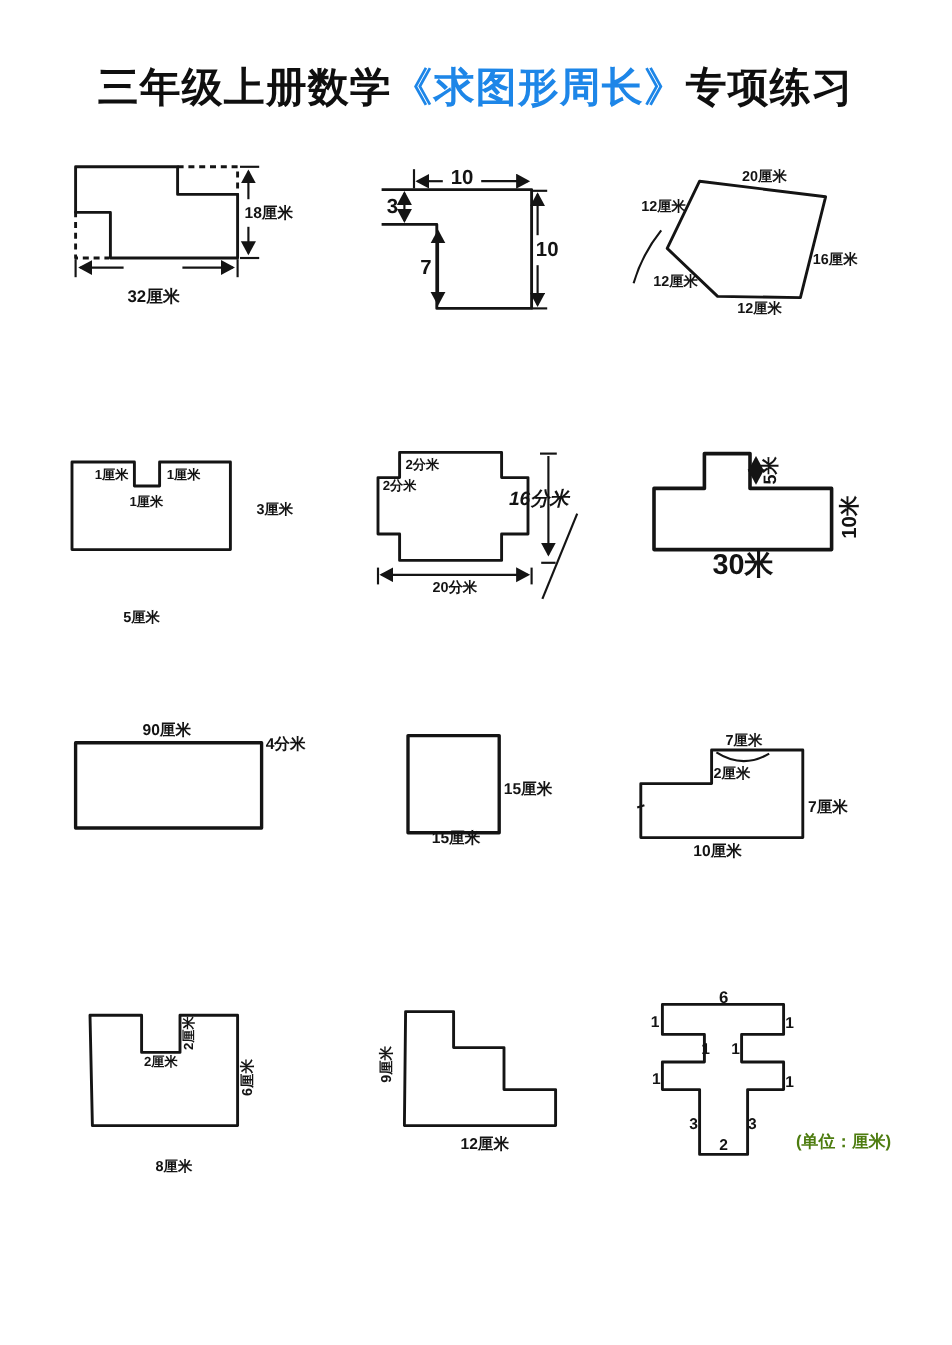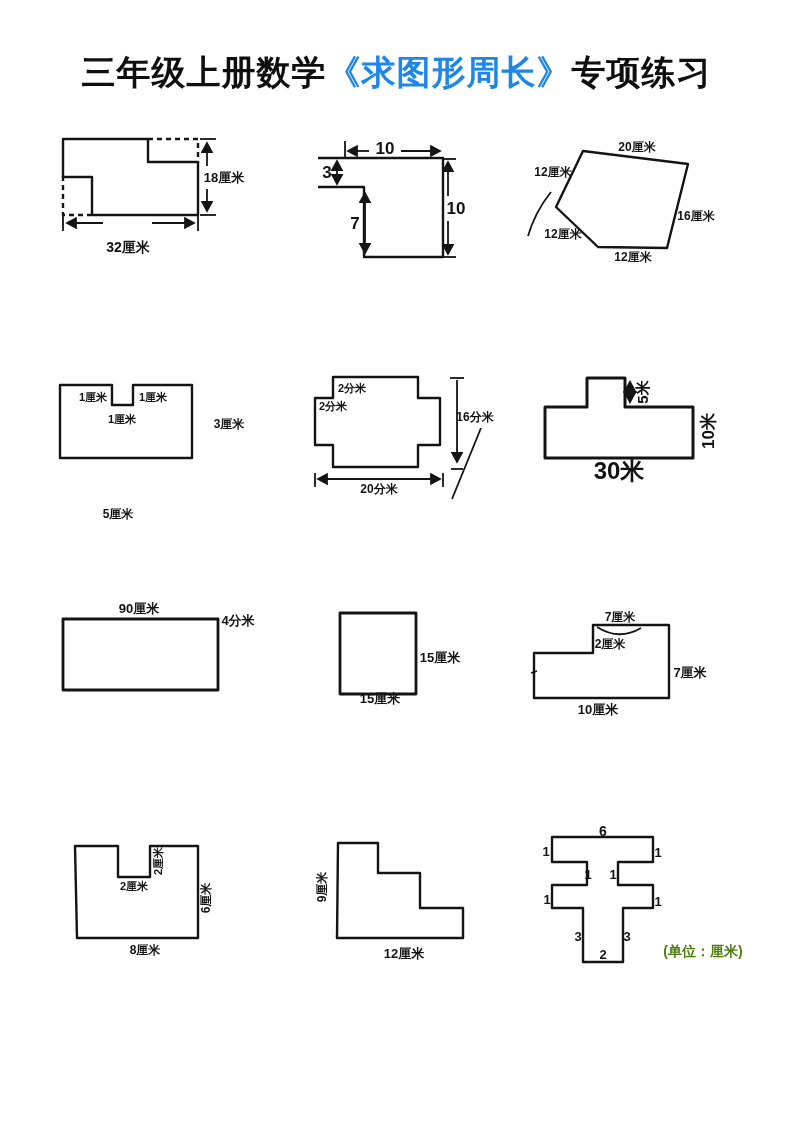--- a/index.html
+++ b/index.html
@@ -130,42 +130,42 @@
   <span class="lbl" style="left:696px;top:216px;font-size:12px;">16厘米</span>
 
   <span class="lbl" style="left:93px;top:397px;font-size:11px;">1厘米</span>
   <span class="lbl" style="left:153px;top:397px;font-size:11px;">1厘米</span>
   <span class="lbl" style="left:122px;top:419px;font-size:11px;">1厘米</span>
   <span class="lbl" style="left:209px;top:424px;font-size:12px;margin-left:20px;">3厘米</span>
   <span class="lbl" style="left:118px;top:470px;font-size:12px;margin-top:44px;">5厘米</span>
 
   <span class="lbl" style="left:352px;top:388px;font-size:11px;">2分米</span>
   <span class="lbl" style="left:333px;top:406px;font-size:11px;">2分米</span>
-  <span class="lbl" style="left:475px;top:417px;font-size:12px;">16分米</span>
+  <span class="lbl" style="left:449px;top:417px;font-size:16px;font-style:italic;">16分米</span>
   <span class="lbl" style="left:379px;top:489px;font-size:12px;">20分米</span>
 
   <span class="lbl rot" style="left:642px;top:392px;font-size:15px;">5米</span>
   <span class="lbl rot" style="left:708px;top:431px;font-size:17px;">10米</span>
   <span class="lbl" style="left:619px;top:471px;font-size:24px;">30米</span>
 
   <span class="lbl" style="left:139px;top:608px;font-size:13px;text-align:right;">90厘米</span>
   <span class="lbl" style="left:238px;top:620px;font-size:13px;text-align:center;">4分米</span>
 
   <span class="lbl" style="left:440px;top:657px;font-size:13px;">15厘米</span>
   <span class="lbl" style="left:380px;top:698px;font-size:13px;">15厘米</span>
 
   <span class="lbl" style="left:620px;top:617px;font-size:12px;">7厘米</span>
   <span class="lbl" style="left:610px;top:644px;font-size:12px;">2厘米</span>
   <span class="lbl" style="left:690px;top:672px;font-size:13px;">7厘米</span>
   <span class="lbl" style="left:598px;top:709px;font-size:13px;">10厘米</span>
 
   <span class="lbl rot" style="left:158px;top:861px;font-size:11px;">2厘米</span>
   <span class="lbl" style="left:134px;top:886px;font-size:11px;">2厘米</span>
   <span class="lbl rot" style="left:206px;top:898px;font-size:12px;">6厘米</span>
-  <span class="lbl" style="left:133px;top:950px;font-size:12px;padding-left:24px;">8厘米</span>
+  <span class="lbl" style="left:133px;top:972px;font-size:12px;padding-left:24px;">8厘米</span>
 
   <span class="lbl rot" style="left:322px;top:887px;font-size:12px;">9厘米</span>
   <span class="lbl" style="left:404px;top:953px;font-size:13px;">12厘米</span>
 
   <span class="lbl" style="left:603px;top:831px;font-size:14px;">6</span>
   <span class="lbl" style="left:546px;top:851px;font-size:13px;">1</span>
   <span class="lbl" style="left:658px;top:852px;font-size:13px;">1</span>
   <span class="lbl" style="left:588px;top:874px;font-size:13px;">1</span>
   <span class="lbl" style="left:613px;top:874px;font-size:13px;">1</span>
   <span class="lbl" style="left:547px;top:899px;font-size:13px;">1</span>

